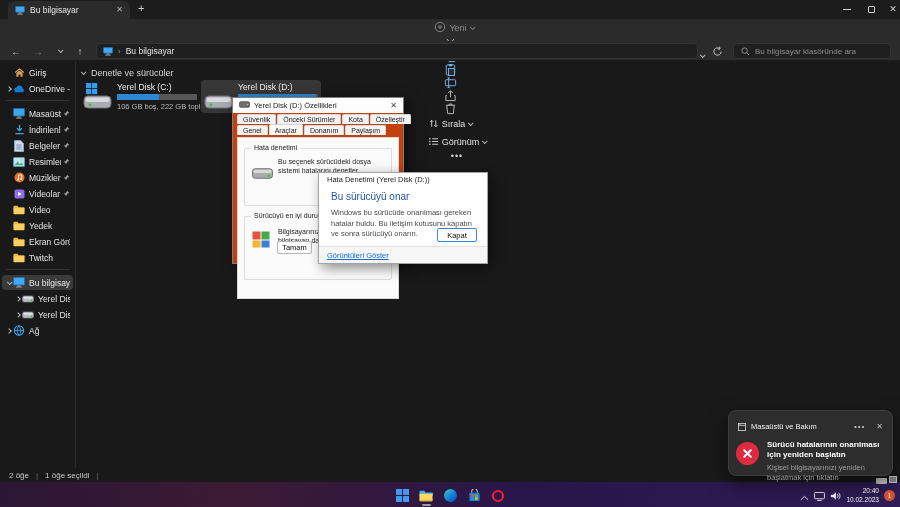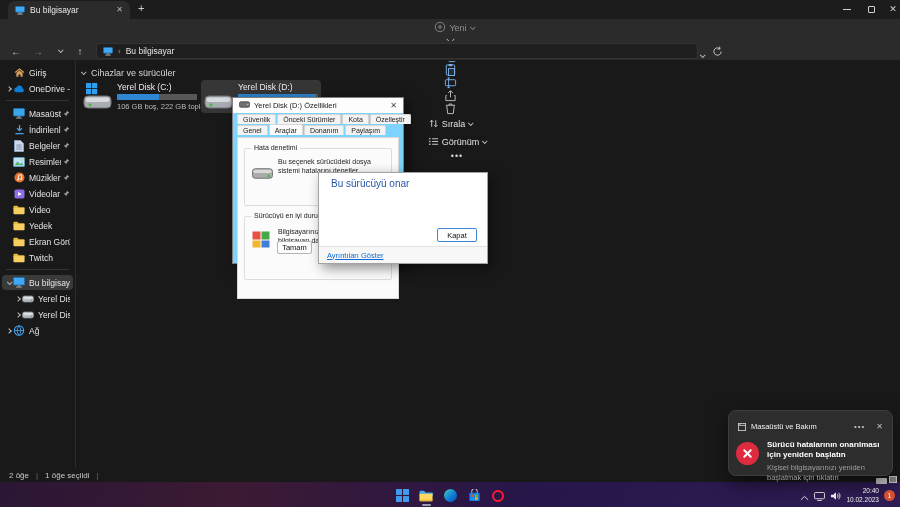--- a/index.html
+++ b/index.html
@@ -71,21 +71,21 @@
   .tname { font-size:8.5px; color:#ededed; line-height:1.1; white-space:nowrap; }
   .tbar { width:80px; height:7px; background:#575757; margin-top:2px; }
   .tfill { height:100%; background:#2f86d3; }
   .tinfotext { font-size:7.5px; color:#b9b9b9; margin-top:2px; white-space:nowrap; }
 
   .statusbar { position:absolute; left:0; bottom:0; right:0; height:14px; background:#191919;
     display:flex; align-items:center; gap:7px; padding-left:9px; font-size:8px; color:#c9c9c9; }
   .sb-pipe { color:#6a6a6a; }
 
   
-  .propdlg { position:absolute; left:232px; top:97px; width:172px; height:167px; background:#7dd3fc;
+  .propdlg { position:absolute; left:232px; top:97px; width:172px; height:167px; background:#c2410c;
     border:1px solid #7e7e7e; box-shadow:4px 4px 12px rgba(0,0,0,.55); z-index:10; color:#1a1a1a; }
   .pd-title { position:absolute; left:0; top:0; right:0; height:15px; background:#fdfdfd;
     display:flex; align-items:center; gap:4px; padding:0 6px; font-size:7.5px; }
   .pd-title-label { flex:1; white-space:nowrap; overflow:hidden; }
   .pd-close { color:#444; font-size:8px; }
   .pd-tabs { position:absolute; left:4px; top:16px; display:flex; }
   .pd-tabs2 { top:27px; }
   .pd-tab { font-size:7px; padding:1px 5px 1px 5px; background:#f3f3f3; border:1px solid #d6d6d6;
     border-bottom:none; border-radius:2px 2px 0 0; margin-right:1px; white-space:nowrap; color:#222; }
   .pd-tab.active { background:#fbfbfb; position:relative; z-index:2; padding-top:2px; margin-top:-1px; }
@@ -277,20 +277,29 @@
         <span class="addr-sep">›</span>
         <span class="addr-crumb">Bu bilgisayar</span>
       </div>
       <div class="addr-extra" style="left:700px"><span class="chev down"></span></div>
       <div class="addr-extra" style="left:712px;top:2px">
         <svg width="11" height="11" viewBox="0 0 12 12">
             <path d="M10 6 A4 4 0 1 1 8.5 2.9" fill="none" stroke="#cfcfcf"></path>
             <path d="M8.2 0.8 L8.8 3.2 L6.4 3.6" fill="none" stroke="#cfcfcf"></path>
           </svg>
       </div>
+      <div class="searchfield">
+        <span>
+          <svg width="9" height="9" viewBox="0 0 10 10">
+              <circle cx="4" cy="4" r="3" fill="none" stroke="#9a9a9a"></circle>
+              <path d="M6.3 6.3 L9 9" stroke="#9a9a9a"></path>
+            </svg>
+        </span>
+        <span class="search-ph">Bu bilgisayar klasöründe ara</span>
+      </div>
     </div>
 
     <div class="sidebar">
         <div class="sb-row">
           <span class="sb-chev"></span>
           <span class="sb-ico">
             <svg width="11" height="11" viewBox="0 0 14 14">
               <path d="M7 1.5 L13 6.5 L12 7.6 L7 3.5 L2 7.6 L1 6.5 Z" fill="#d9a05b"></path>
               <path d="M3 7.5 L7 4.3 L11 7.5 V12.5 H8.3 V9.5 H5.7 V12.5 H3 Z" fill="#d9a05b"></path>
             </svg>
@@ -496,21 +505,21 @@
             </svg>
           </span>
           <span class="sb-label">Ağ</span>
         </div>
       </div>
     <div class="scroll-divider"></div>
 
     <div class="main">
       <div class="secthdr">
         <span class="chev down"></span>
-        <span>Cihazlar ve sürücüler</span>
+        <span>Denetle ve sürücüler</span>
       </div>
       <div class="tiles">
           <div class="tile">
             <div class="dicon"><svg width="30" height="30" viewBox="0 0 30 30">
                 <rect x="3" y="1" width="5.2" height="5.2" fill="#2f9df0"></rect>
                 <rect x="9" y="1" width="5.2" height="5.2" fill="#2f9df0"></rect>
                 <rect x="3" y="7" width="5.2" height="5.2" fill="#2f9df0"></rect>
                 <rect x="9" y="7" width="5.2" height="5.2" fill="#2f9df0"></rect>
                 <rect x="1" y="14" width="27" height="12" rx="4" fill="#a9adb3" stroke="#6e7277"></rect>
                 <rect x="2.5" y="15.5" width="24" height="4.5" rx="2" fill="#d7dade"></rect>
@@ -610,24 +619,28 @@
       </div>
     </div>
     <div class="pd-bottom">
       <div class="pd-btn">Tamam</div>
       <div class="pd-btn">İptal</div>
       <div class="pd-btn disabled">Uygula</div>
     </div>
   </div>
 
   <div class="errdlg">
+    <div class="ed-title">
+      <span>Hata Denetimi (Yerel Disk (D:))</span>
+    </div>
     <div class="ed-heading">Bu sürücüyü onar</div>
+    <div class="ed-body">Windows bu sürücüde onarılması gereken hatalar buldu. Bu iletişim kutusunu kapatın ve sonra sürücüyü onarın.</div>
     <div class="ed-close">Kapat</div>
     <div class="ed-footer">
-      <span class="ed-link">Ayrıntıları Göster</span>
+      <span class="ed-link">Görüntüleri Göster</span>
     </div>
   </div>
 
   <div class="toast">
     <div class="t-head">
       <span>
         <svg width="8" height="8" viewBox="0 0 10 10">
             <rect x="0.5" y="0.5" width="9" height="9" fill="none" stroke="#d8d8d8"></rect>
             <path d="M0.5 3 H9.5" stroke="#d8d8d8"></path>
             <rect x="1.8" y="1.3" width="1.2" height="1" fill="#d8d8d8"></rect>

